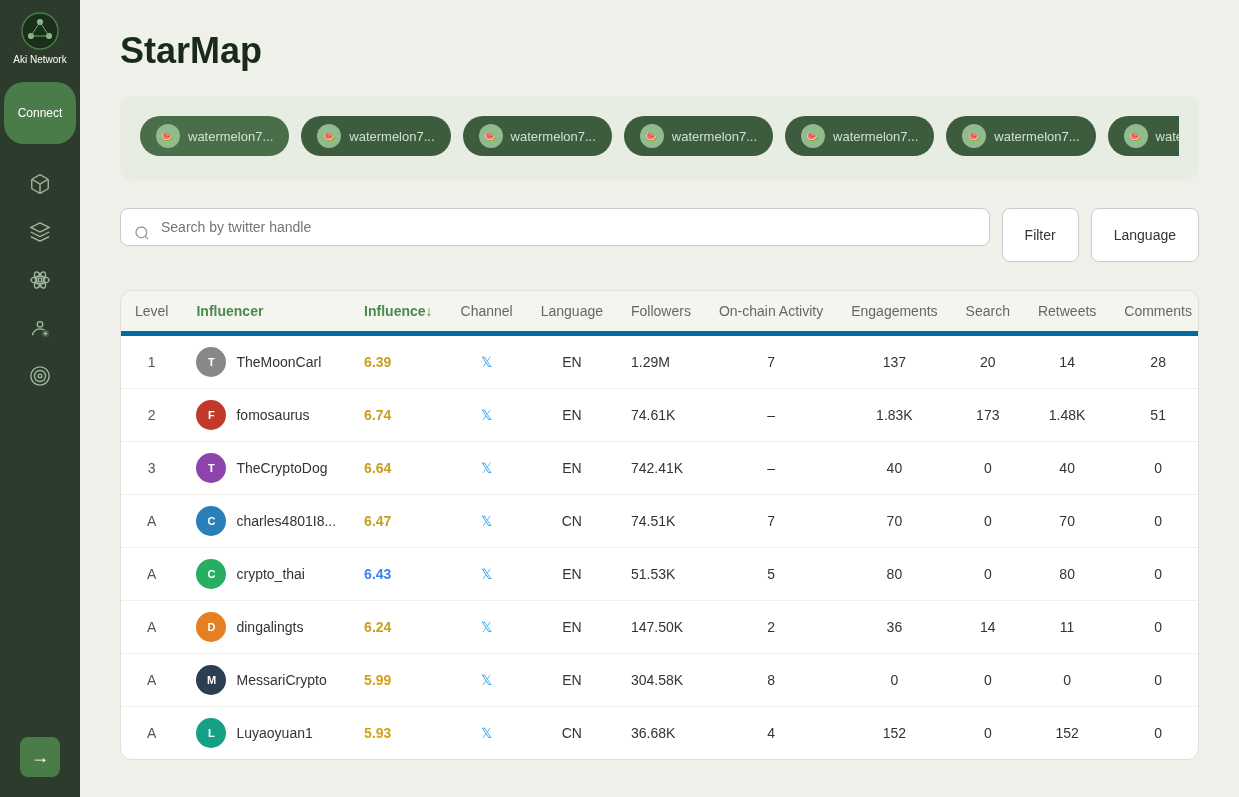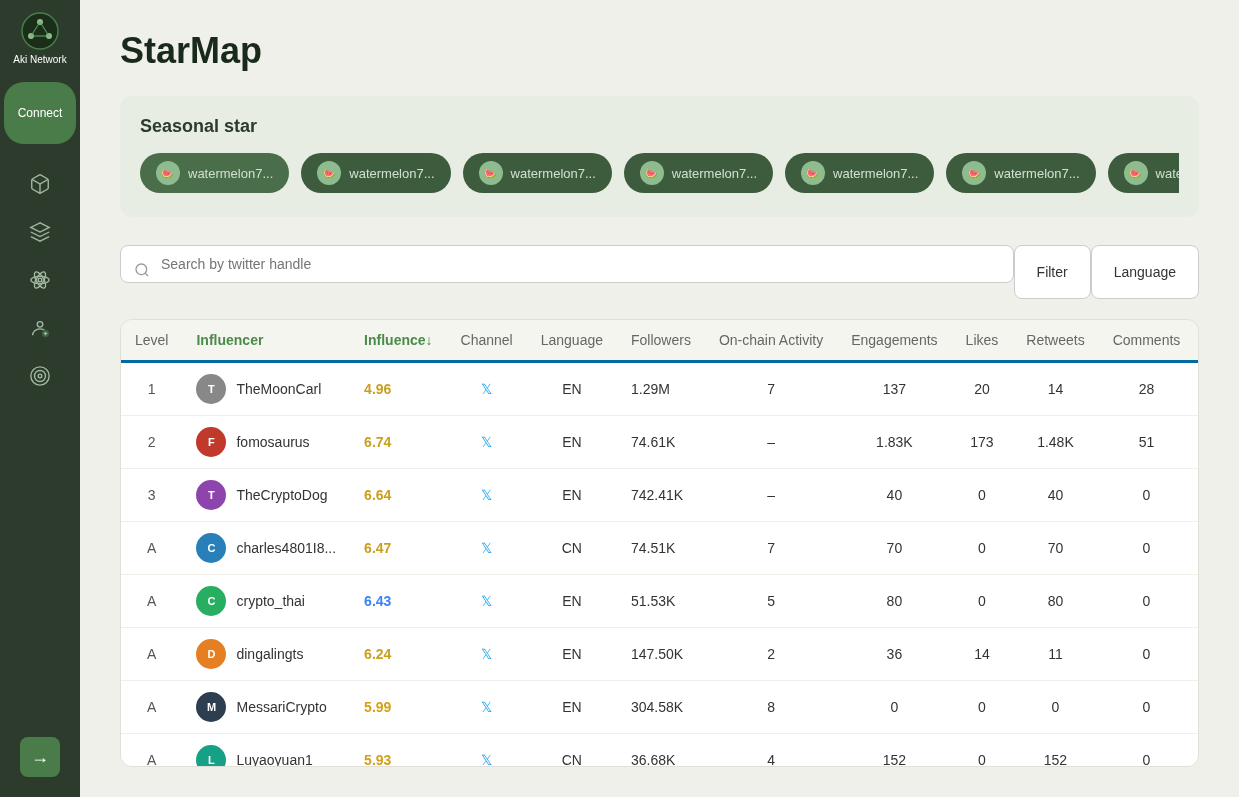--- a/index.html
+++ b/index.html
@@ -138,22 +138,22 @@
       justify-content: center;
       font-size: 10px;
       color: #2d3b2d;
       font-weight: bold;
       flex-shrink: 0;
     }
 
     
     .controls {
       display: flex;
-      gap: 0;
-      margin-bottom: 20px;
+      gap: 12px;
+      margin-bottom: 28px;
     }
     .search-wrap {
       flex: 1;
       position: relative;
     }
     .search-icon-wrap {
       position: absolute;
       left: 14px;
       top: 50%;
       transform: translateY(-50%);
@@ -190,21 +190,21 @@
       width: 100%;
       border-collapse: collapse;
       font-size: 14px;
     }
     thead th {
       background: #f5f5f0;
       color: #666;
       font-weight: 500;
       padding: 12px 14px;
       text-align: left;
-      border-bottom: 3px solid #0369a1;
+      border-bottom: 5px solid #0369a1;
       white-space: nowrap;
     }
     thead th.sort-col {
       color: #4a8a4a;
       font-weight: 600;
     }
     tbody tr {
       border-bottom: 1px solid #f0f0e8;
     }
     tbody tr:last-child { border-bottom: none; }
@@ -303,21 +303,20 @@
 
   <div class="sidebar-bottom">
     <div class="arrow-btn">→</div>
   </div>
 </aside>
 
 <main class="main">
   <h1 class="page-title">StarMap</h1>
 
   <div class="seasonal-card">
-    <div class="seasonal-title">Seasonal star</div>
     <div class="seasonal-list">
 
     <div class="seasonal-item active">
           <div class="seasonal-avatar">🍉</div>
     <span>watermelon7...</span>
         </div>
         <div class="seasonal-item">
           <div class="seasonal-avatar">🍉</div>
     <span>watermelon7...</span>
         </div>
@@ -363,36 +362,36 @@
       <thead>
         <tr id="table-header-row">
             <th>Level</th>
             <th class="sort-col">Influencer</th>
             <th class="sort-col">Influence↓</th>
             <th>Channel</th>
             <th>Language</th>
             <th>Followers</th>
             <th>On-chain Activity</th>
             <th>Engagements</th>
-            <th>Likes</th>
+            <th>Search</th>
             <th>Retweets</th>
             <th>Comments</th>
             <th>Quote-</th>
           </tr>
       </thead>
       <tbody id="table-body">
       <tr>
     <td class="level-col center">1</td>
     <td>
       <div class="influencer-cell">
         <div class="inf-avatar" style="background:#888888">T</div>
         <span>TheMoonCarl</span>
       </div>
     </td>
-    <td class="influence-val" style="color:#c8a020">4.96</td>
+    <td class="influence-val" style="color:#c8a020">6.39</td>
     <td class="center">
       <span class="twitter-icon">𝕏</span>
     </td>
     <td class="center">EN</td>
     <td>1.29M</td>
     <td class="center">7</td>
     <td class="center">137</td>
     <td class="center">20</td>
     <td class="center">14</td>
     <td class="center">28</td>

